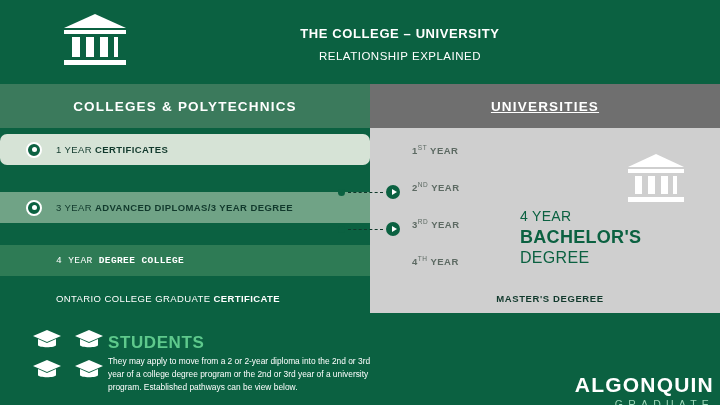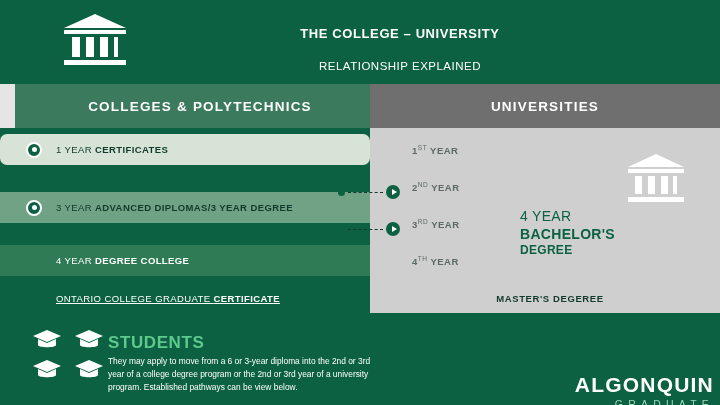--- a/index.html
+++ b/index.html
@@ -5,54 +5,54 @@
   * { box-sizing: border-box; margin: 0; padding: 0; }
   html, body {
     width: 720px; height: 405px;
     font-family: "Liberation Sans", sans-serif;
     background: #0b6141;
     overflow: hidden;
   }
   .stage {
     position: relative;
     width: 720px; height: 290px;
-    background: #e5e5e5;
+    background: #fde047;
   }
 
   
   .header {
     position: absolute; left: 0; top: 0; width: 720px; height: 84px;
     background: #0b6141;
   }
   .logo-mark {
     position: absolute; left: 62px; top: 12px;
     width: 66px; height: 58px;
   }
   .header-text {
     position: absolute; left: 160px; top: 26px; width: 480px;
     text-align: center; color: #ffffff;
   }
   .header-title {
     font-size: 13px; font-weight: bold; letter-spacing: 0.6px;
     text-transform: uppercase;
   }
   .header-sub {
-    font-size: 11.5px; letter-spacing: 0.5px; margin-top: 19px;
+    font-size: 11.5px; letter-spacing: 0.5px; margin-top: 9px;
     text-transform: uppercase;
   }
 
   
   .col-head {
     position: absolute; top: 84px; height: 44px;
     display: flex; align-items: center; justify-content: center;
     color: #ffffff; font-weight: bold; font-size: 13.5px;
     letter-spacing: 1.2px; text-transform: uppercase;
   }
-  .col-head.left  { left: 15px;     width: 370px; background: #3b7a5c; }
-  .col-head.right { left: 370px; width: 350px; background: #6f6f6f; }
+  .col-head.left  { left: 0;     width: 370px; background: #3b7a5c; }
+  .col-head.right { left: 370px; width: 350px; background: #6f6f6f; text-decoration: underline; }
 
   
   .left-panel {
     position: absolute; left: 0; top: 128px; width: 370px; height: 185px;
     background: #0b6141;
   }
   .right-panel {
     position: absolute; left: 370px; top: 128px; width: 350px; height: 185px;
     background: #cfcfcf;
   }
@@ -71,28 +71,28 @@
   .lrow .bullet i {
     width: 5px; height: 5px; border-radius: 50%; background: #ffffff;
     display: block;
   }
   .lrow .bullet.hidden { visibility: hidden; }
   .lrow .ltext {
     margin-left: 14px; font-size: 9.5px; color: #11392c;
     letter-spacing: 0.4px; text-transform: uppercase;
   }
   .lrow .ltext b { font-weight: bold; }
-  .lrow.dark .ltext { color: #ffffff; }
+  .lrow.dark .ltext { color: #ffffff; font-family: Liberation Mono, monospace; }
 
   .lrow.r1 { top: 6px;   background: #d6e3d6; border-radius: 7px; }
   .lrow.r2 { top: 43px;  background: #a9c6b1; }
   .lrow.r3 { top: 64px;  background: #70a386; }
   .lrow.r4 { top: 117px; background: #2e7b55; }
   .lrow.r5 { top: 155px; background: #0b6141; }
-  .lrow.r5 .ltext { color: #ffffff; text-decoration: underline; }
+  .lrow.r5 .ltext { color: #ffffff; }
   .lrow.r5 { justify-content: flex-start; }
   .lrow.r5 .ltext { margin-left: 56px; }
 
   
   .connector {
     position: absolute; height: 14px; display: flex; align-items: center;
   }
   .connector .dot {
     width: 7px; height: 7px; border-radius: 50%; background: #0b6141;
     flex: none;
@@ -125,22 +125,22 @@
   .yr.y1 { top: 144px; }
   .yr.y2 { top: 181px; }
   .yr.y3 { top: 218px; }
   .yr.y4 { top: 255px; }
 
   .degree-block {
     position: absolute; left: 520px; top: 208px; width: 130px;
     color: #0b6141; line-height: 1.25;
   }
   .degree-block .dl1 { font-size: 14px; letter-spacing: 0.3px; }
-  .degree-block .dl2 { font-size: 14px; font-weight: bold; letter-spacing: 0.3px; }
-  .degree-block .dl3 { font-size: 12px; font-weight: bold; letter-spacing: 0.3px; }
+  .degree-block .dl2 { font-size: 18px; font-weight: bold; letter-spacing: 0.3px; }
+  .degree-block .dl3 { font-size: 16px; font-weight: normal; letter-spacing: 0.3px; }
 
   .bank-icon-right {
     position: absolute; left: 626px; top: 152px; width: 60px; height: 54px;
   }
 
   .masters {
     position: absolute; left: 370px; top: 283px; width: 350px; height: 30px;
     background: #cfcfcf;
     display: flex; align-items: center; justify-content: center;
     font-size: 9.5px; font-weight: bold; color: #11392c;
@@ -289,20 +289,20 @@
         </svg>
       </div>
       <div class="cap">
         <svg viewBox="0 0 30 22" width="30" height="22" aria-hidden="true">
           <polygon points="15,1 29,7 15,13 1,7" fill="#ffffff"></polygon>
           <path d="M6 10 v6 c0 3 18 3 18 0 v-6 l-9 4 z" fill="#ffffff"></path>
         </svg>
       </div>
     </div>
     <div class="students-title">STUDENTS</div>
-    <div class="students-body">They may apply to move from a 6 or 3-year diploma into the 2nd or 3rd year of a college degree program or the 2nd or 3rd year of a university program. Established pathways can be view below.</div>
+    <div class="students-body">They may apply to move from a 2 or 2-year diploma into the 2nd or 3rd year of a college degree program or the 2nd or 3rd year of a university program. Established pathways can be view below.</div>
     <div class="algonquin">
       <div class="a1">ALGONQUIN</div>
       <div class="a2">GRADUATE</div>
     </div>
   </div>
 
 </div>
 
 </body></html>

